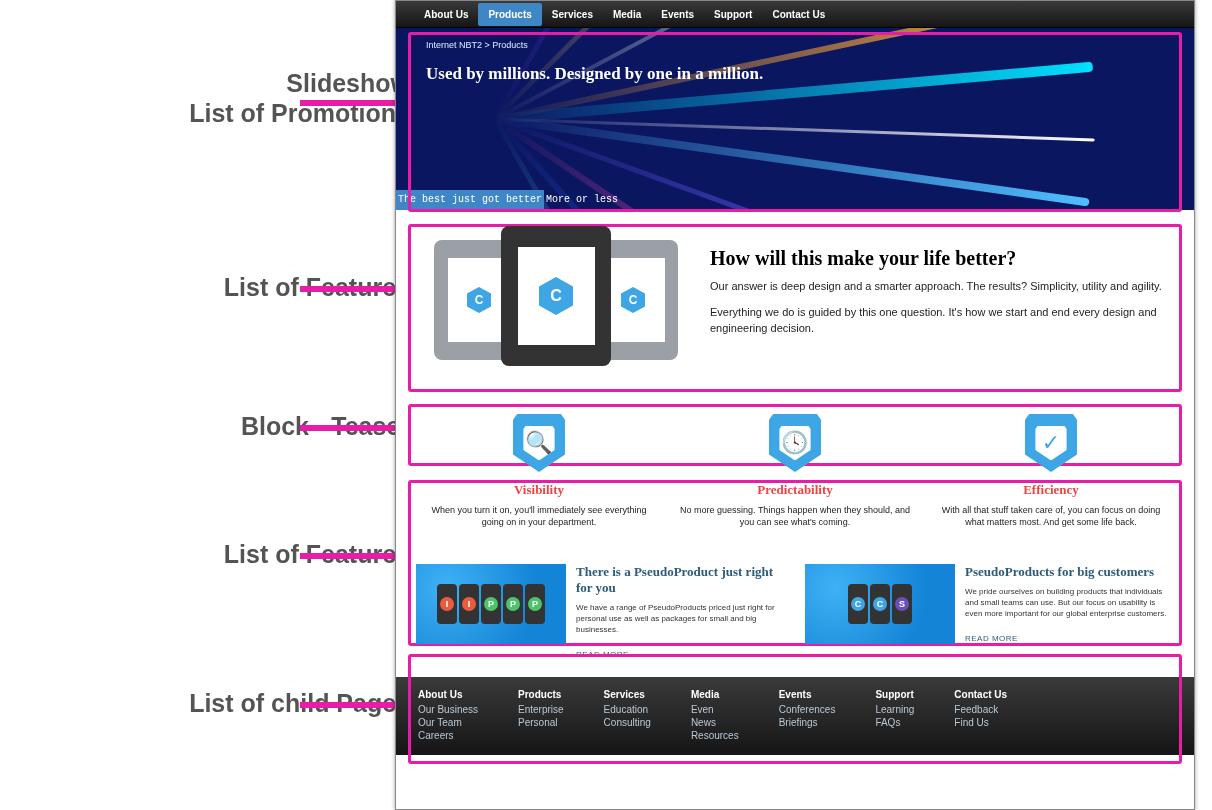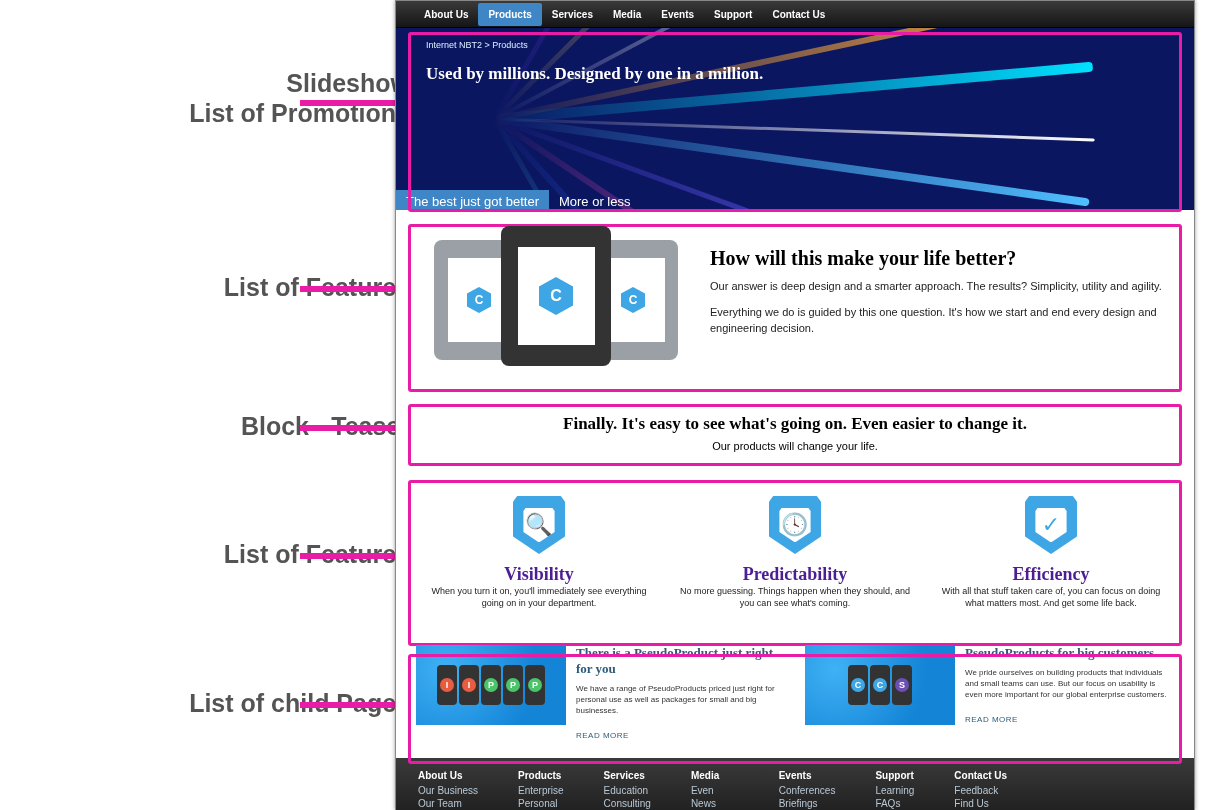--- a/index.html
+++ b/index.html
@@ -18,21 +18,21 @@
 .ann{position:absolute;border:3px solid #e91ca8;border-radius:3px;pointer-events:none;}
 
 
 .hero{height:182px;position:relative;color:#fff;overflow:hidden;background:#0b1660;}
 .streak{position:absolute;top:50%;left:50%;width:600px;height:8px;transform-origin:left center;border-radius:4px;}
 .hero-inner{position:absolute;left:30px;right:30px;top:12px;}
 .crumb{font-size:9px;color:#dcefff;margin-bottom:14px;}
 .hero h1{margin:0 0 8px;font-family:Georgia,serif;font-size:17px;}
 .hero p{margin:0;font-size:10px;line-height:14px;max-width:660px;}
 .hero-tabs{position:absolute;bottom:0;left:0;height:20px;display:flex;}
-.hero-tabs span{font-size:13px;color:#fff;padding:4px 10px;}
+.hero-tabs span{font-size:10px;color:#fff;padding:4px 2px;font-family:Liberation Mono, monospace;}
 .hero-tabs span.sel{background:#3f86c6;}
 
 
 .feat1{display:flex;align-items:center;gap:24px;padding:16px 30px;}
 .feat1 .imgbox{width:260px;height:140px;display:flex;align-items:center;justify-content:center;position:relative;}
 .tablet{border-radius:8px;background:#333;display:flex;align-items:center;justify-content:center;}
 .tablet .scr{background:#fff;width:70%;height:70%;display:flex;align-items:center;justify-content:center;}
 .tab-lg{width:110px;height:140px;position:relative;z-index:2;}
 .tab-sm{width:90px;height:120px;position:absolute;top:14px;background:#9aa0a5;}
 .tab-sm .scr{background:#fff;}
@@ -44,21 +44,21 @@
 
 .teaser{text-align:center;padding:12px 30px;}
 .teaser h3{font-family:Georgia,serif;font-size:17px;margin:0 0 6px;}
 .teaser p{font-size:11px;margin:0;}
 
 
 .feat2{display:flex;justify-content:space-around;padding:8px 20px 12px;gap:10px;}
 .f2col{width:31%;text-align:center;}
 .shield{width:52px;height:58px;margin:0 auto 10px;background:#3fa6e6;position:relative;clip-path:polygon(8% 0,92% 0,100% 10%,100% 70%,50% 100%,0 70%,0 10%);display:flex;align-items:center;justify-content:center;}
 .shield .inner{width:60%;height:60%;background:#fff;clip-path:polygon(8% 0,92% 0,100% 10%,100% 70%,50% 100%,0 70%,0 10%);display:flex;align-items:center;justify-content:center;color:#3fa6e6;font-size:22px;}
-.f2col h4{font-family:Georgia,serif;font-size:18px;margin:0 0 0;color:#4c1d95;}
+.f2col h4{font-family:Georgia,serif;font-size:13px;margin:0 0 6px;color:#ef4444;}
 .f2col p{font-size:9px;line-height:12px;margin:0;color:#222;}
 
 
 .kids{display:flex;gap:20px;padding:12px 20px 16px;}
 .kid{display:flex;gap:10px;width:50%;}
 .kid .thumb{width:150px;height:80px;flex:0 0 auto;display:flex;align-items:center;justify-content:center;gap:0;position:relative;background:radial-gradient(circle at 20% 30%,#3fb1f5,#1384d6 70%);}
 .phone{width:20px;height:40px;background:#333;border-radius:4px;display:flex;align-items:center;justify-content:center;margin:0 1px;}
 .phone span{display:flex;width:14px;height:14px;border-radius:50%;align-items:center;justify-content:center;color:#fff;font-size:9px;font-weight:bold;}
 .kid h5{font-family:Georgia,serif;font-size:13px;margin:0 0 6px;color:#2c5c7c;}
 .kid p{font-size:8px;line-height:11px;margin:0 0 8px;color:#333;}
@@ -152,24 +152,20 @@
             </div>
         </div>
         <div style="flex:1;">
           <h2>How will this make your life better?</h2>
           <p>Our answer is deep design and a smarter approach. The results? Simplicity, utility and agility.</p>
           <p>Everything we do is guided by this one question. It's how we start and end every design and engineering decision.</p>
         </div>
       </div>
       <div class="ann" style="left:12px;top:196px;right:12px;height:162px;"></div>
 
-      <div class="teaser" style="margin-top:20px;">
-        <h3>Finally. It's easy to see what's going on. Even easier to change it.</h3>
-        <p>Our products will change your life.</p>
-      </div>
       <div class="ann" style="left:12px;top:376px;right:12px;height:56px;"></div>
 
       <div class="feat2" style="margin-top:24px;">
         <div class="f2col">
           <div class="shield">
               <div class="inner">🔍</div>
             </div>
           <h4>Visibility</h4>
           <p>When you turn it on, you'll immediately see everything going on in your department.</p>
         </div>

